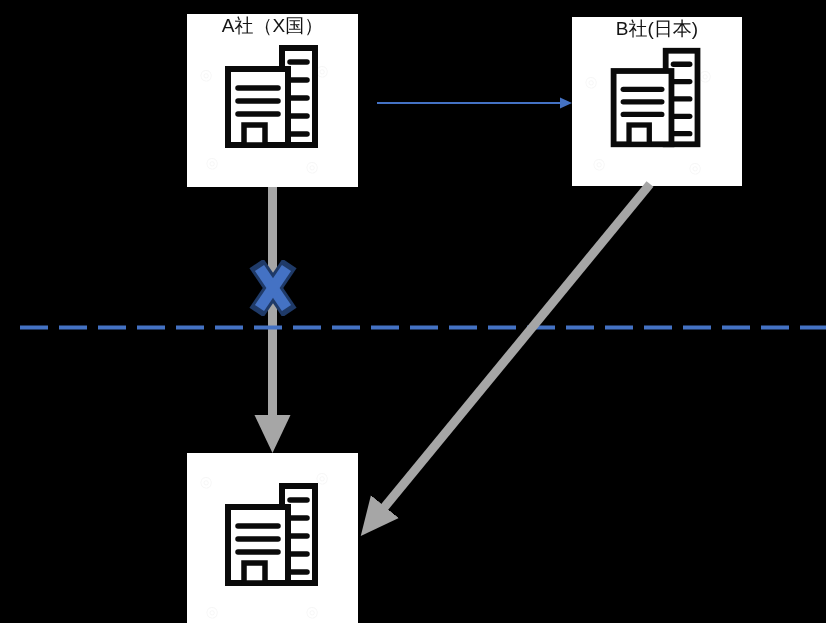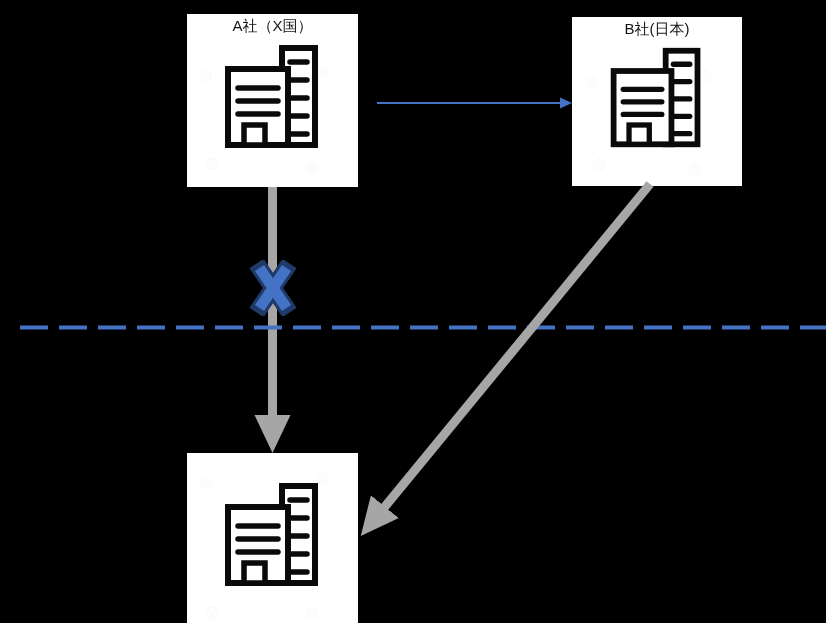--- a/index.html
+++ b/index.html
@@ -20,21 +20,21 @@
     background: #ffffff;
     display: flex;
     flex-direction: column;
     align-items: center;
     overflow: hidden;
   }
   .node-a { left: 187px; top: 14px;  width: 171px; height: 173px; }
   .node-b { left: 572px; top: 17px;  width: 170px; height: 169px; }
   .node-c { left: 187px; top: 453px; width: 171px; height: 170px; }
   .node .label {
-    font-size: 15px;
+    font-size: 19px;
     line-height: 21px;
     color: #141414;
     white-space: nowrap;
     margin-top: 1px;
     z-index: 2;
   }
   .node svg.building { margin-top: 5px; z-index: 1; }
   .node-c svg.building { margin-top: 26px; }
   .wm {
     position: absolute;

